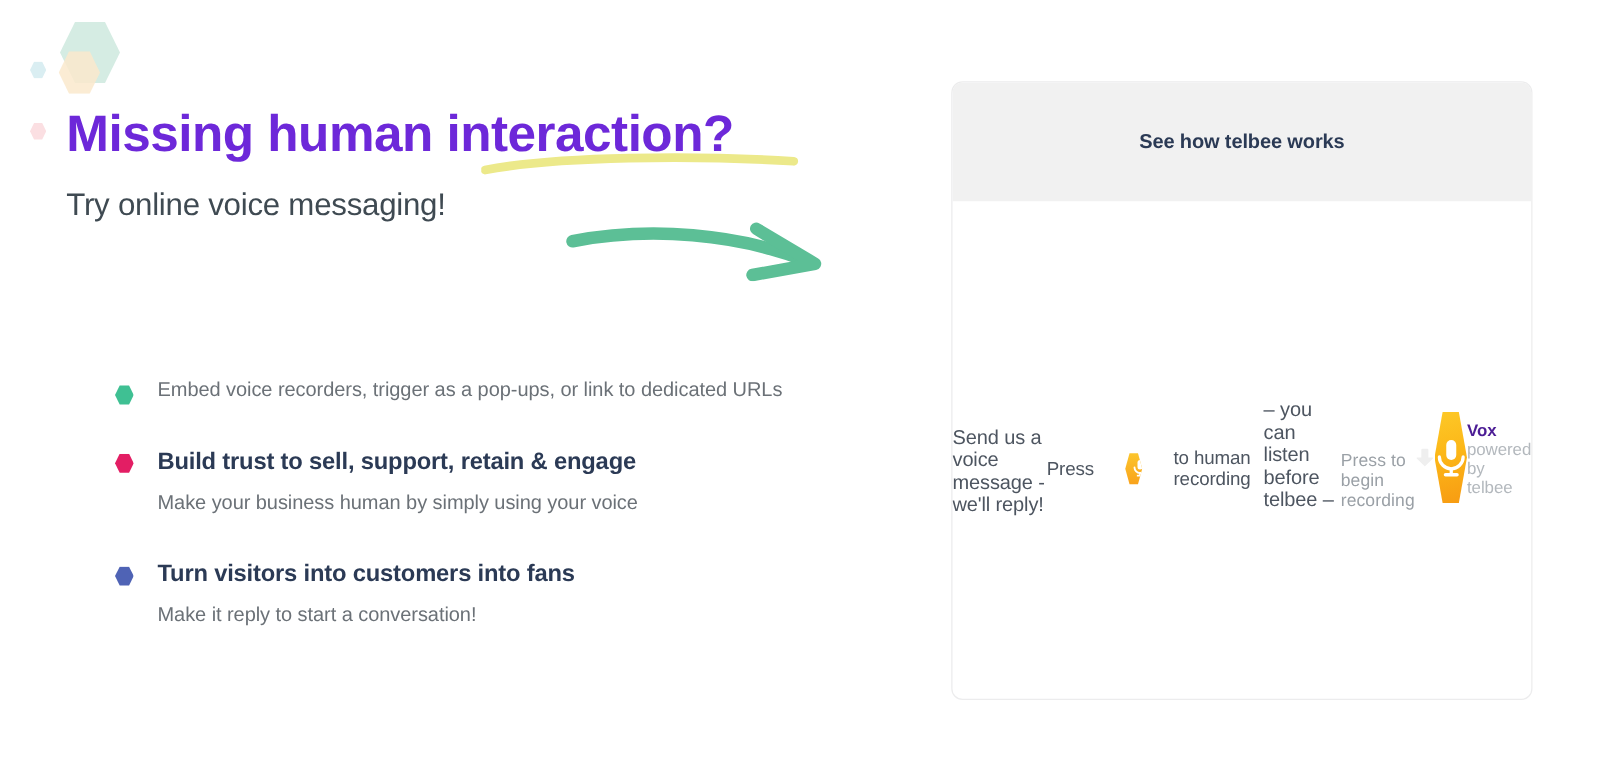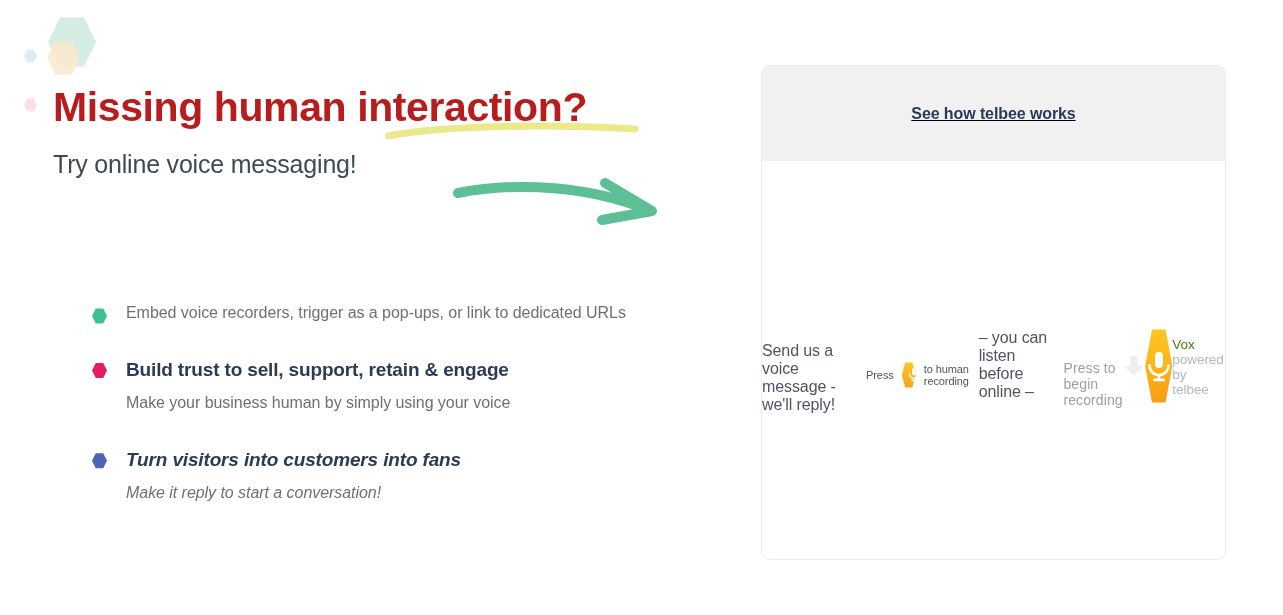--- a/index.html
+++ b/index.html
@@ -30,21 +30,21 @@
   #left-col {
     position: absolute;
     left: 0; top: 0;
     width: 740px; height: 615px;
   }
   #headline {
     position: absolute;
     left: 53px; top: 84px;
     font-size: 41px;
     font-weight: bold;
-    color: #b91c1c;
+    color: #6d28d9;
     letter-spacing: -0.4px;
     white-space: nowrap;
   }
   #headline-underline {
     position: absolute;
     left: 385px; top: 122px;
     width: 255px; height: 18px;
     pointer-events: none;
   }
   #subhead {
@@ -67,21 +67,21 @@
   #feature-list {
     position: absolute;
     left: 92px; top: 292px;
     width: 620px;
   }
   .feature-row {
     position: relative;
     margin-bottom: 33px;
     padding-left: 34px;
   }
-  .feature-row:last-child { margin-bottom: 0; font-style: italic; }
+  .feature-row:last-child { margin-bottom: 0; }
   .feature-dot {
     position: absolute;
     left: 0; top: 6px;
     width: 15px; height: 16px;
     clip-path: polygon(25% 3%, 75% 3%, 100% 50%, 75% 97%, 25% 97%, 0% 50%);
   }
   .feature-title {
     font-size: 19px;
     font-weight: bold;
     color: #2b3a55;
@@ -108,21 +108,20 @@
     border-radius: 9px;
     box-sizing: border-box;
     overflow: hidden;
   }
   #card-header {
     height: 95px;
     background: #f1f1f1;
     display: flex;
     align-items: center;
     justify-content: center;
-    text-decoration: underline;
   }
   #card-header-title {
     font-size: 16px;
     font-weight: bold;
     color: #2b3a55;
     letter-spacing: -0.1px;
   }
   #card-body {
     position: relative;
     height: 398px;
@@ -131,26 +130,26 @@
     align-items: center;
   }
   #card-intro {
     margin-top: 36px;
     font-size: 16px;
     color: #4d5560;
     letter-spacing: -0.1px;
   }
   #card-press-line {
     margin-top: 30px;
-    font-size: 11px;
+    font-size: 15px;
     color: #4d5560;
     letter-spacing: -0.1px;
     display: flex;
     align-items: center;
-    gap: 8px;
+    gap: 25px;
   }
   #card-listen-line {
     margin-top: 10px;
     font-size: 16px;
     color: #4d5560;
     letter-spacing: -0.1px;
   }
   .mini-hex {
     display: inline-block;
     position: relative;
@@ -181,21 +180,21 @@
     display: flex;
     align-items: center;
     justify-content: center;
   }
   #card-footer {
     margin-top: 14px;
     font-size: 13.5px;
     color: #b3b8bd;
     letter-spacing: -0.05px;
   }
-  #card-footer b { color: #4d7c0f; font-weight: normal; }
+  #card-footer b { color: #4c1d95; font-weight: bold; }
 </style>
 </head>
 <body>
 
 <div class="hex" id="deco-mint"></div>
 <div class="hex" id="deco-cream"></div>
 <div class="hex" id="deco-blue"></div>
 <div class="hex" id="deco-pink"></div>
 
 <div id="left-col">
@@ -251,21 +250,21 @@
         <svg width="12" height="15" viewBox="0 0 12 15">
           <rect x="4" y="1" width="4" height="7.5" rx="2" fill="#ffffff"></rect>
           <path d="M1.6 7 a4.4 4.4 0 0 0 8.8 0" fill="none" stroke="#ffffff" stroke-width="1.5" stroke-linecap="round"></path>
           <rect x="5.3" y="10.6" width="1.4" height="2.6" fill="#ffffff"></rect>
           <rect x="3.4" y="12.8" width="5.2" height="1.4" rx="0.7" fill="#ffffff"></rect>
         </svg>
       </span>
       <span>to human recording</span>
     </div>
 
-    <div id="card-listen-line">– you can listen before online –</div>
+    <div id="card-listen-line">– you can listen before telbee –</div>
 
     <div id="card-hint">Press to begin recording</div>
 
     <svg id="down-arrow" viewBox="0 0 56 56">
       <path d="M21 3 h14 a3 3 0 0 1 3 3 v22 h12 a1.5 1.5 0 0 1 1.1 2.5 L29.2 52.5 a1.6 1.6 0 0 1 -2.4 0 L4.9 30.5 A1.5 1.5 0 0 1 6 28 h12 V6 a3 3 0 0 1 3 -3 z" fill="#efefef"></path>
     </svg>
 
     <div id="record-button">
       <svg width="26" height="33" viewBox="0 0 26 33">
         <rect x="9" y="2" width="8" height="16" rx="4" fill="#ffffff"></rect>

